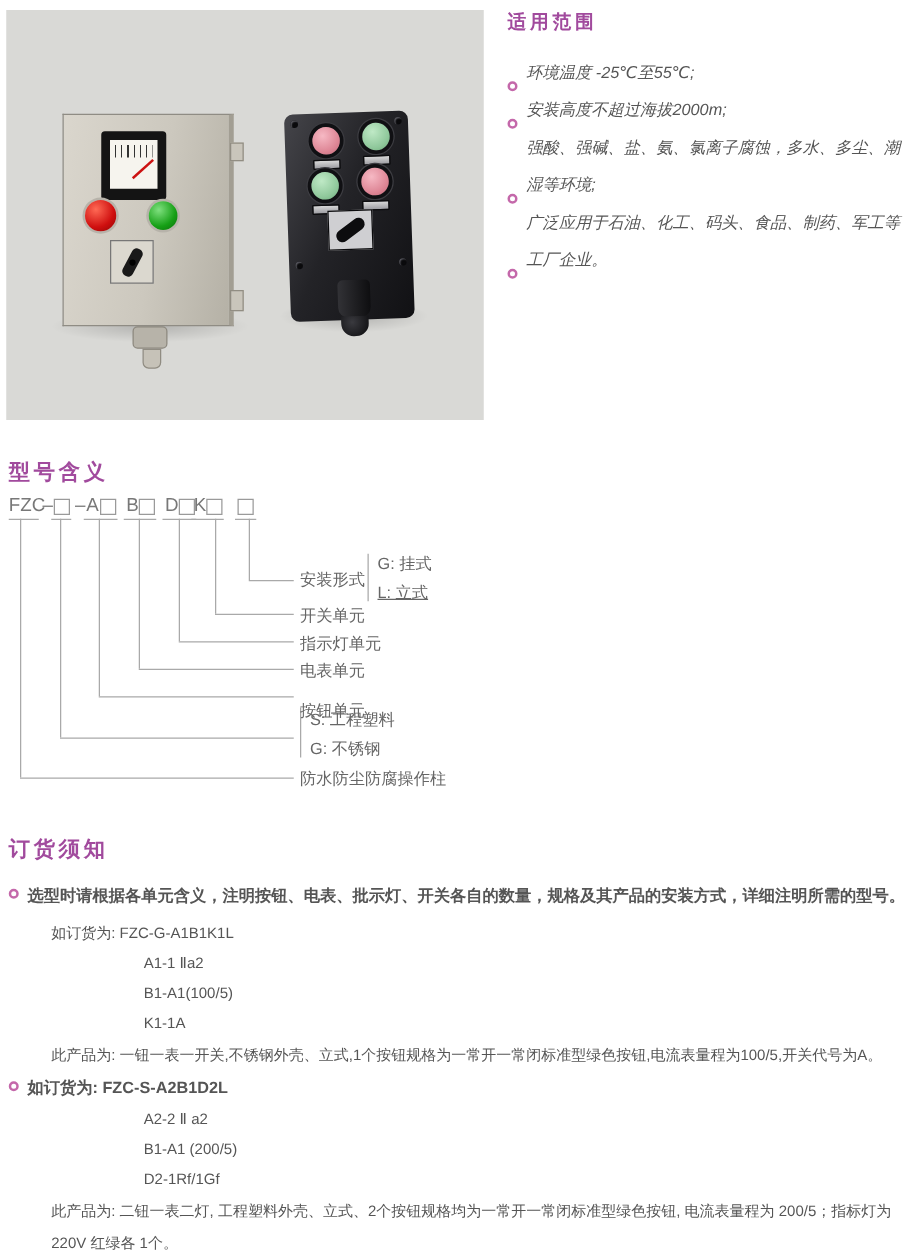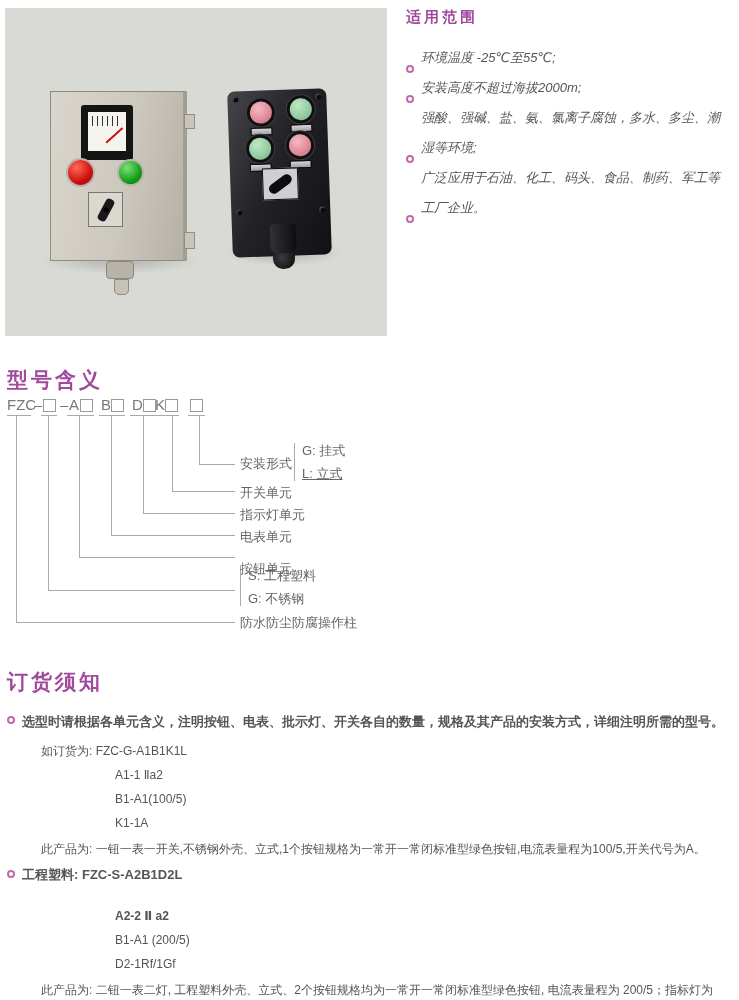--- a/index.html
+++ b/index.html
@@ -2,21 +2,21 @@
 <html><head>
 <meta charset="utf-8">
 <style>
   * { margin: 0; padding: 0; box-sizing: border-box; }
   html, body { background: #fff; }
   body {
     width: 739px; height: 1000px; position: relative;
     font-family: "Liberation Sans", "DejaVu Sans", sans-serif;
     color: #555; overflow: hidden;
   }
-  .sec-title { font-size: 21px; font-weight: bold; color: #a14a9d; letter-spacing: 3px; }
+  .sec-title { font-size: 17px; font-weight: bold; color: #a14a9d; letter-spacing: 3px; }
 
   
   .photo { position: absolute; left: 5px; top: 8px; width: 382px; height: 328px; background: #d9d9d6; }
   .photo .shadow { position: absolute; background: radial-gradient(ellipse at center, rgba(0,0,0,.18), rgba(0,0,0,0) 70%); }
   .ssbox { position: absolute; left: 45px; top: 83px; width: 137px; height: 170px;
     background: linear-gradient(100deg, #dad6cd 0%, #ccc8be 55%, #b5b1a6 100%);
     border: 1px solid #8f8c84; border-right: 4px solid #a29e93; }
   .meter { position: absolute; left: 30px; top: 13px; width: 52px; height: 55px; background: #141414; border-radius: 3px; }
   .meter .face { position: absolute; left: 7px; top: 7px; right: 7px; bottom: 9px; background: #f6f4ee; }
   .meter .needle { position: absolute; left: 18px; top: 9px; width: 2px; height: 22px; background: #cc1111;
@@ -216,19 +216,19 @@
   </div>
 
   <div class="ord-row ind1" style="margin-top:7px;">如订货为: FZC-G-A1B1K1L</div>
   <div class="ord-row ind2">A1-1 Ⅱa2</div>
   <div class="ord-row ind2">B1-A1(100/5)</div>
   <div class="ord-row ind2">K1-1A</div>
   <div class="ord-row ind1 desc">此产品为: 一钮一表一开关,不锈钢外壳、立式,1个按钮规格为一常开一常闭标准型绿色按钮,电流表量程为100/5,开关代号为A。</div>
 
   <div class="ord-bullet" style="margin-top:3px;">
     <span class="ring"></span>
-    <span class="txt" style="line-height:20px;">工程塑料: FZC-S-A2B1D2L</span>
-  </div>
-  <div class="ord-row ind2" style="margin-top:19px;font-weight:bold;">A2-2 Ⅱ a2</div>
+    <span class="txt" style="line-height:20px;">如订货为: FZC-S-A2B1D2L</span>
+  </div>
+  <div class="ord-row ind2" style="margin-top:3px;">A2-2 Ⅱ a2</div>
   <div class="ord-row ind2">B1-A1 (200/5)</div>
   <div class="ord-row ind2">D2-1Rf/1Gf</div>
   <div class="ord-row ind1 desc">此产品为: 二钮一表二灯, 工程塑料外壳、立式、2个按钮规格均为一常开一常闭标准型绿色按钮, 电流表量程为 200/5；指标灯为 220V 红绿各 1个。</div>
 </div>
 
 </body></html>

